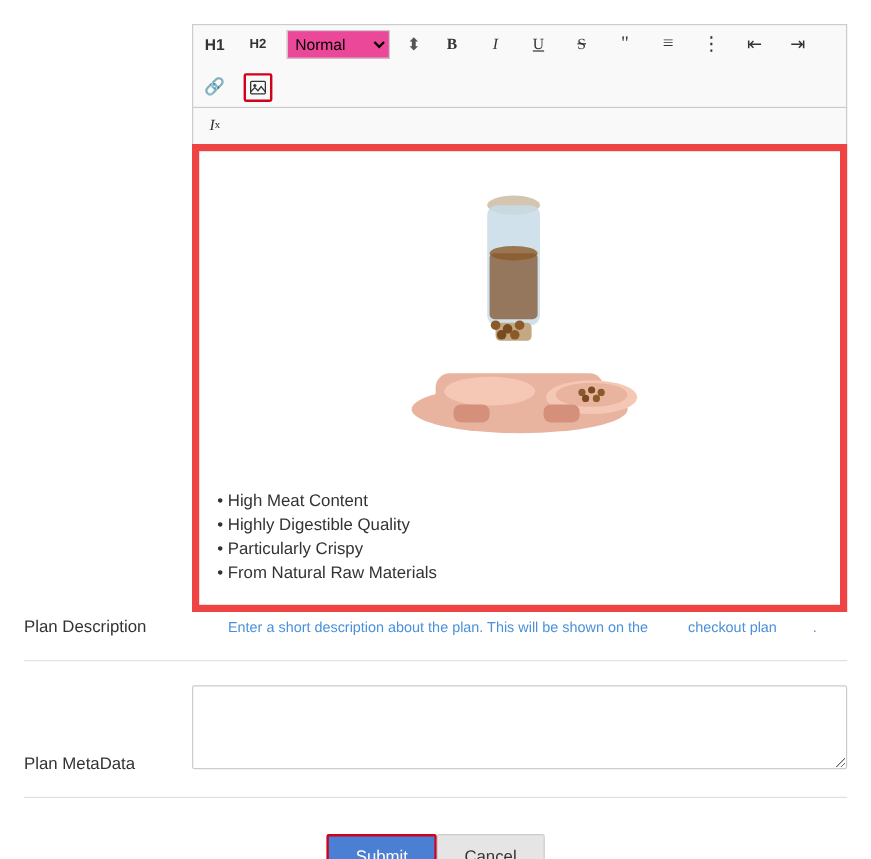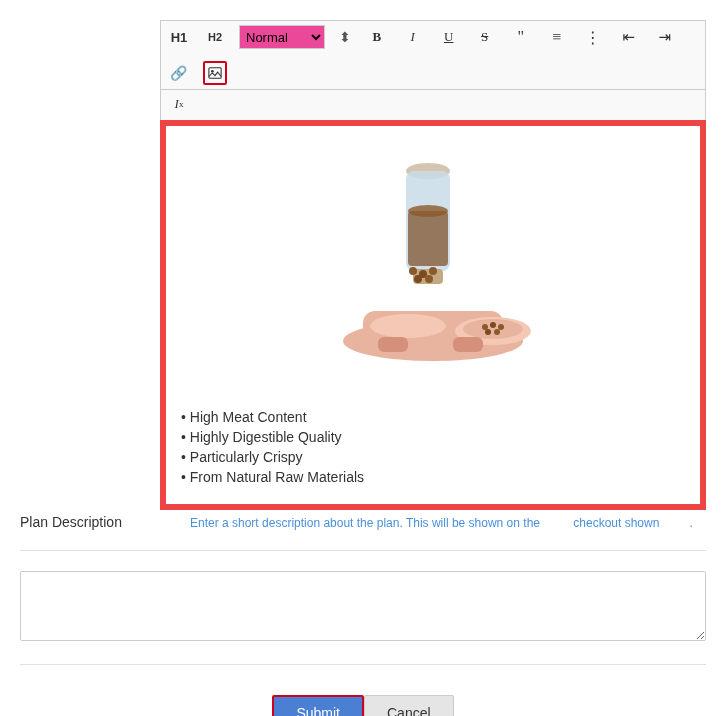--- a/index.html
+++ b/index.html
@@ -243,28 +243,29 @@
 
         <ul class="bullet-list">
           <li>High Meat Content</li>
           <li>Highly Digestible Quality</li>
           <li>Particularly Crispy</li>
           <li>From Natural Raw Materials</li>
         </ul>
       </div>
 
       <div class="helper-text">
-        <span>Enter a short description about the plan. This will be shown on the </span><span style="color:#4a90d9;">checkout shown</span><span>.</span>
+        <span>Enter a short description about the plan. This will be shown on the </span><span style="color:#4a90d9;">checkout plan</span><span>.</span>
       </div>
     </div>
   </div>
 
   <hr class="section-divider">
 
   <div class="form-row">
+    <div class="form-label">Plan MetaData</div>
     <div class="form-content">
       <textarea class="metadata-textarea" style=""></textarea>
     </div>
   </div>
 
   <hr class="section-divider">
 
   <div class="form-footer">
     <button class="btn-submit">Submit</button>
     <button class="btn-cancel">Cancel</button>

